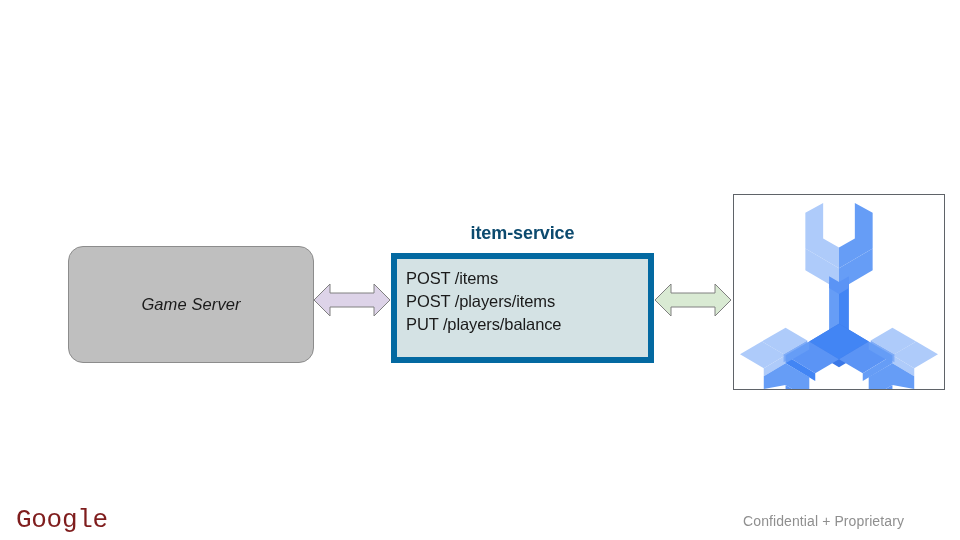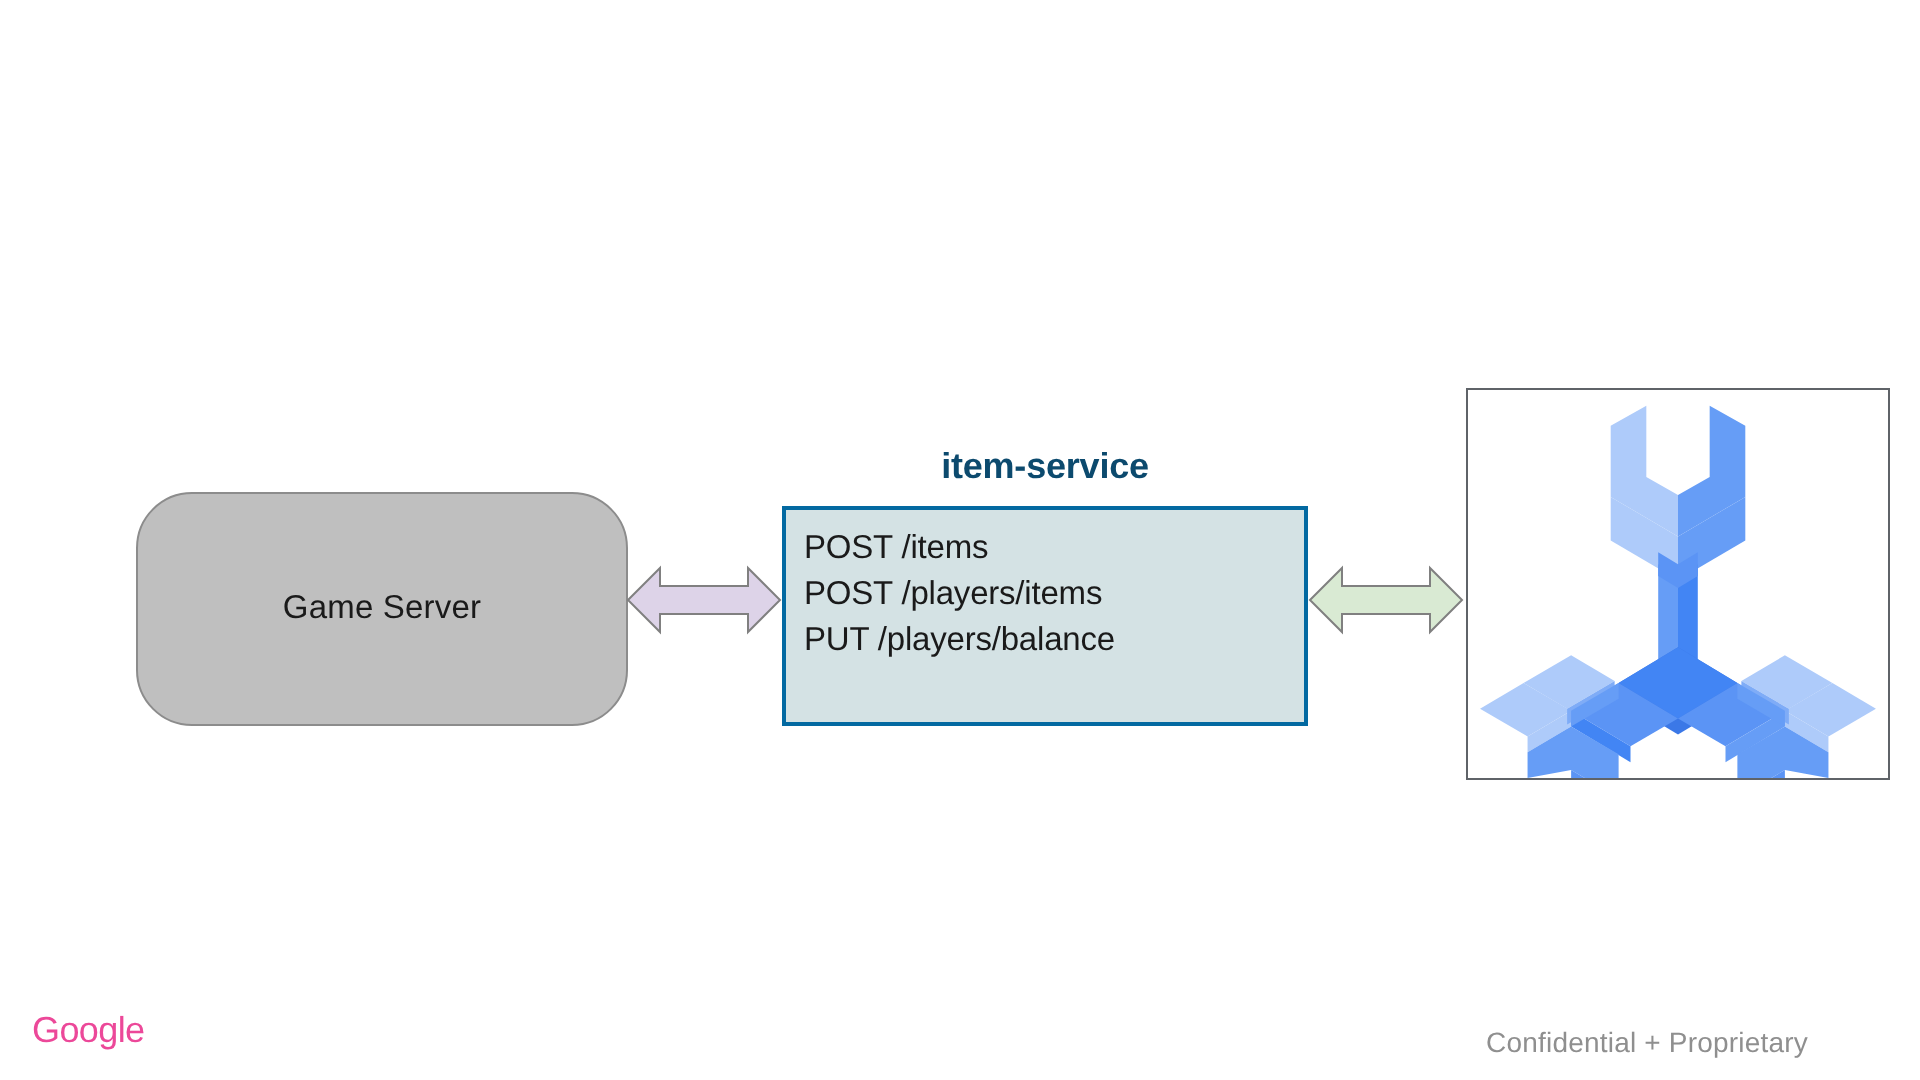--- a/index.html
+++ b/index.html
@@ -23,24 +23,25 @@
   
   .gameserver-box {
     position: absolute;
     left: 68px;
     top: 246px;
     width: 246px;
     height: 117px;
     box-sizing: border-box;
     background: #bfbfbf;
     border: 1px solid #8c8c8c;
-    border-radius: 28px;
+    border-radius: 15px;
     display: flex;
     align-items: center;
     justify-content: center;
+    font-style: italic;
   }
   .gameserver-label {
     font-size: 16.5px;
     color: #1a1a1a;
     letter-spacing: 0.1px;
     line-height: 1.2;
     text-align: center;
   }
 
   
@@ -56,21 +57,21 @@
     letter-spacing: -0.1px;
   }
   .service-box {
     position: absolute;
     left: 391px;
     top: 253px;
     width: 263px;
     height: 110px;
     box-sizing: border-box;
     background: #d4e2e4;
-    border: 2px solid #0369a1;
+    border: 6px solid #0369a1;
     padding: 8px 0 16px 9px;
   }
   .endpoint-list {
     list-style: none;
     margin: 0;
     padding: 0;
   }
   .endpoint-item {
     font-size: 16.5px;
     line-height: 23px;
@@ -101,24 +102,24 @@
     background: #ffffff;
     border: 1px solid #5f6368;
   }
   .logo-frame svg { display: block; width: 100%; height: 100%; }
 
   
   .google-wordmark {
     position: absolute;
     left: 16px;
     top: 505px;
-    font-size: 18px;
-    color: #ec4899;
+    font-size: 26px;
+    color: #7f1d1d;
     letter-spacing: -0.3px;
-    font-family: Liberation Sans, sans-serif;
+    font-family: Liberation Mono, monospace;
   }
   .confidential-note {
     position: absolute;
     right: 56px;
     top: 513px;
     font-size: 14px;
     color: #8f8f8f;
     letter-spacing: 0.1px;
   }
 </style>

